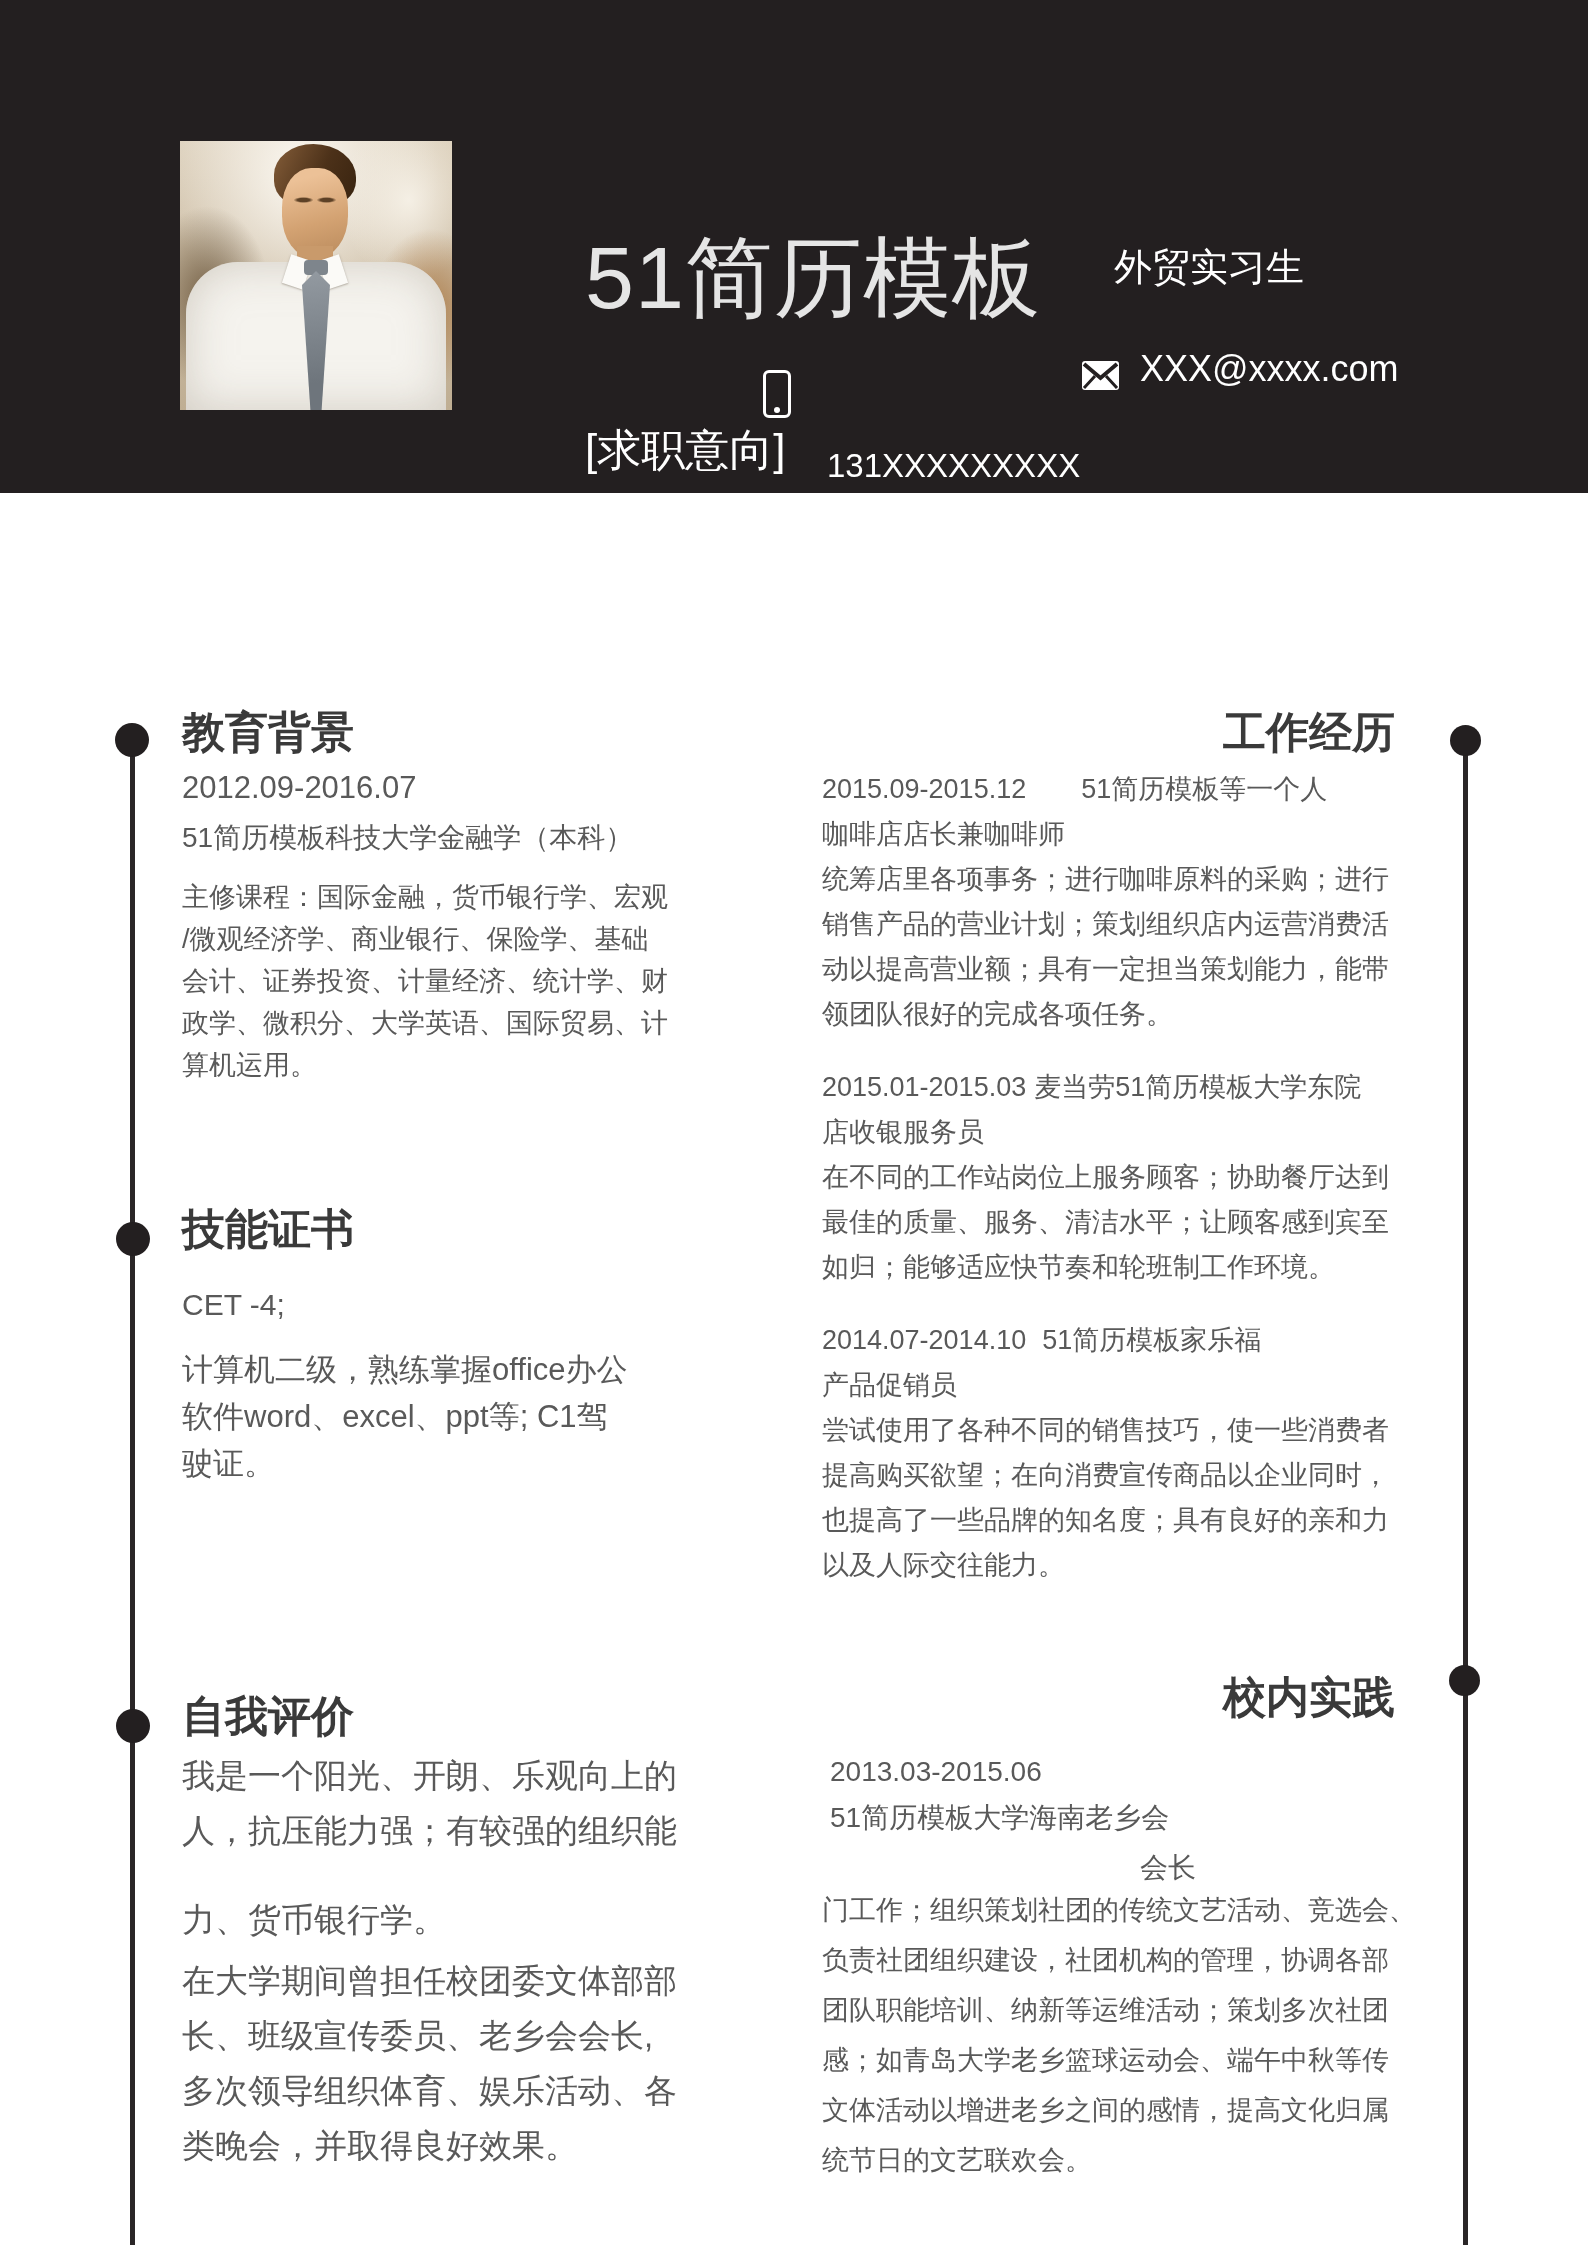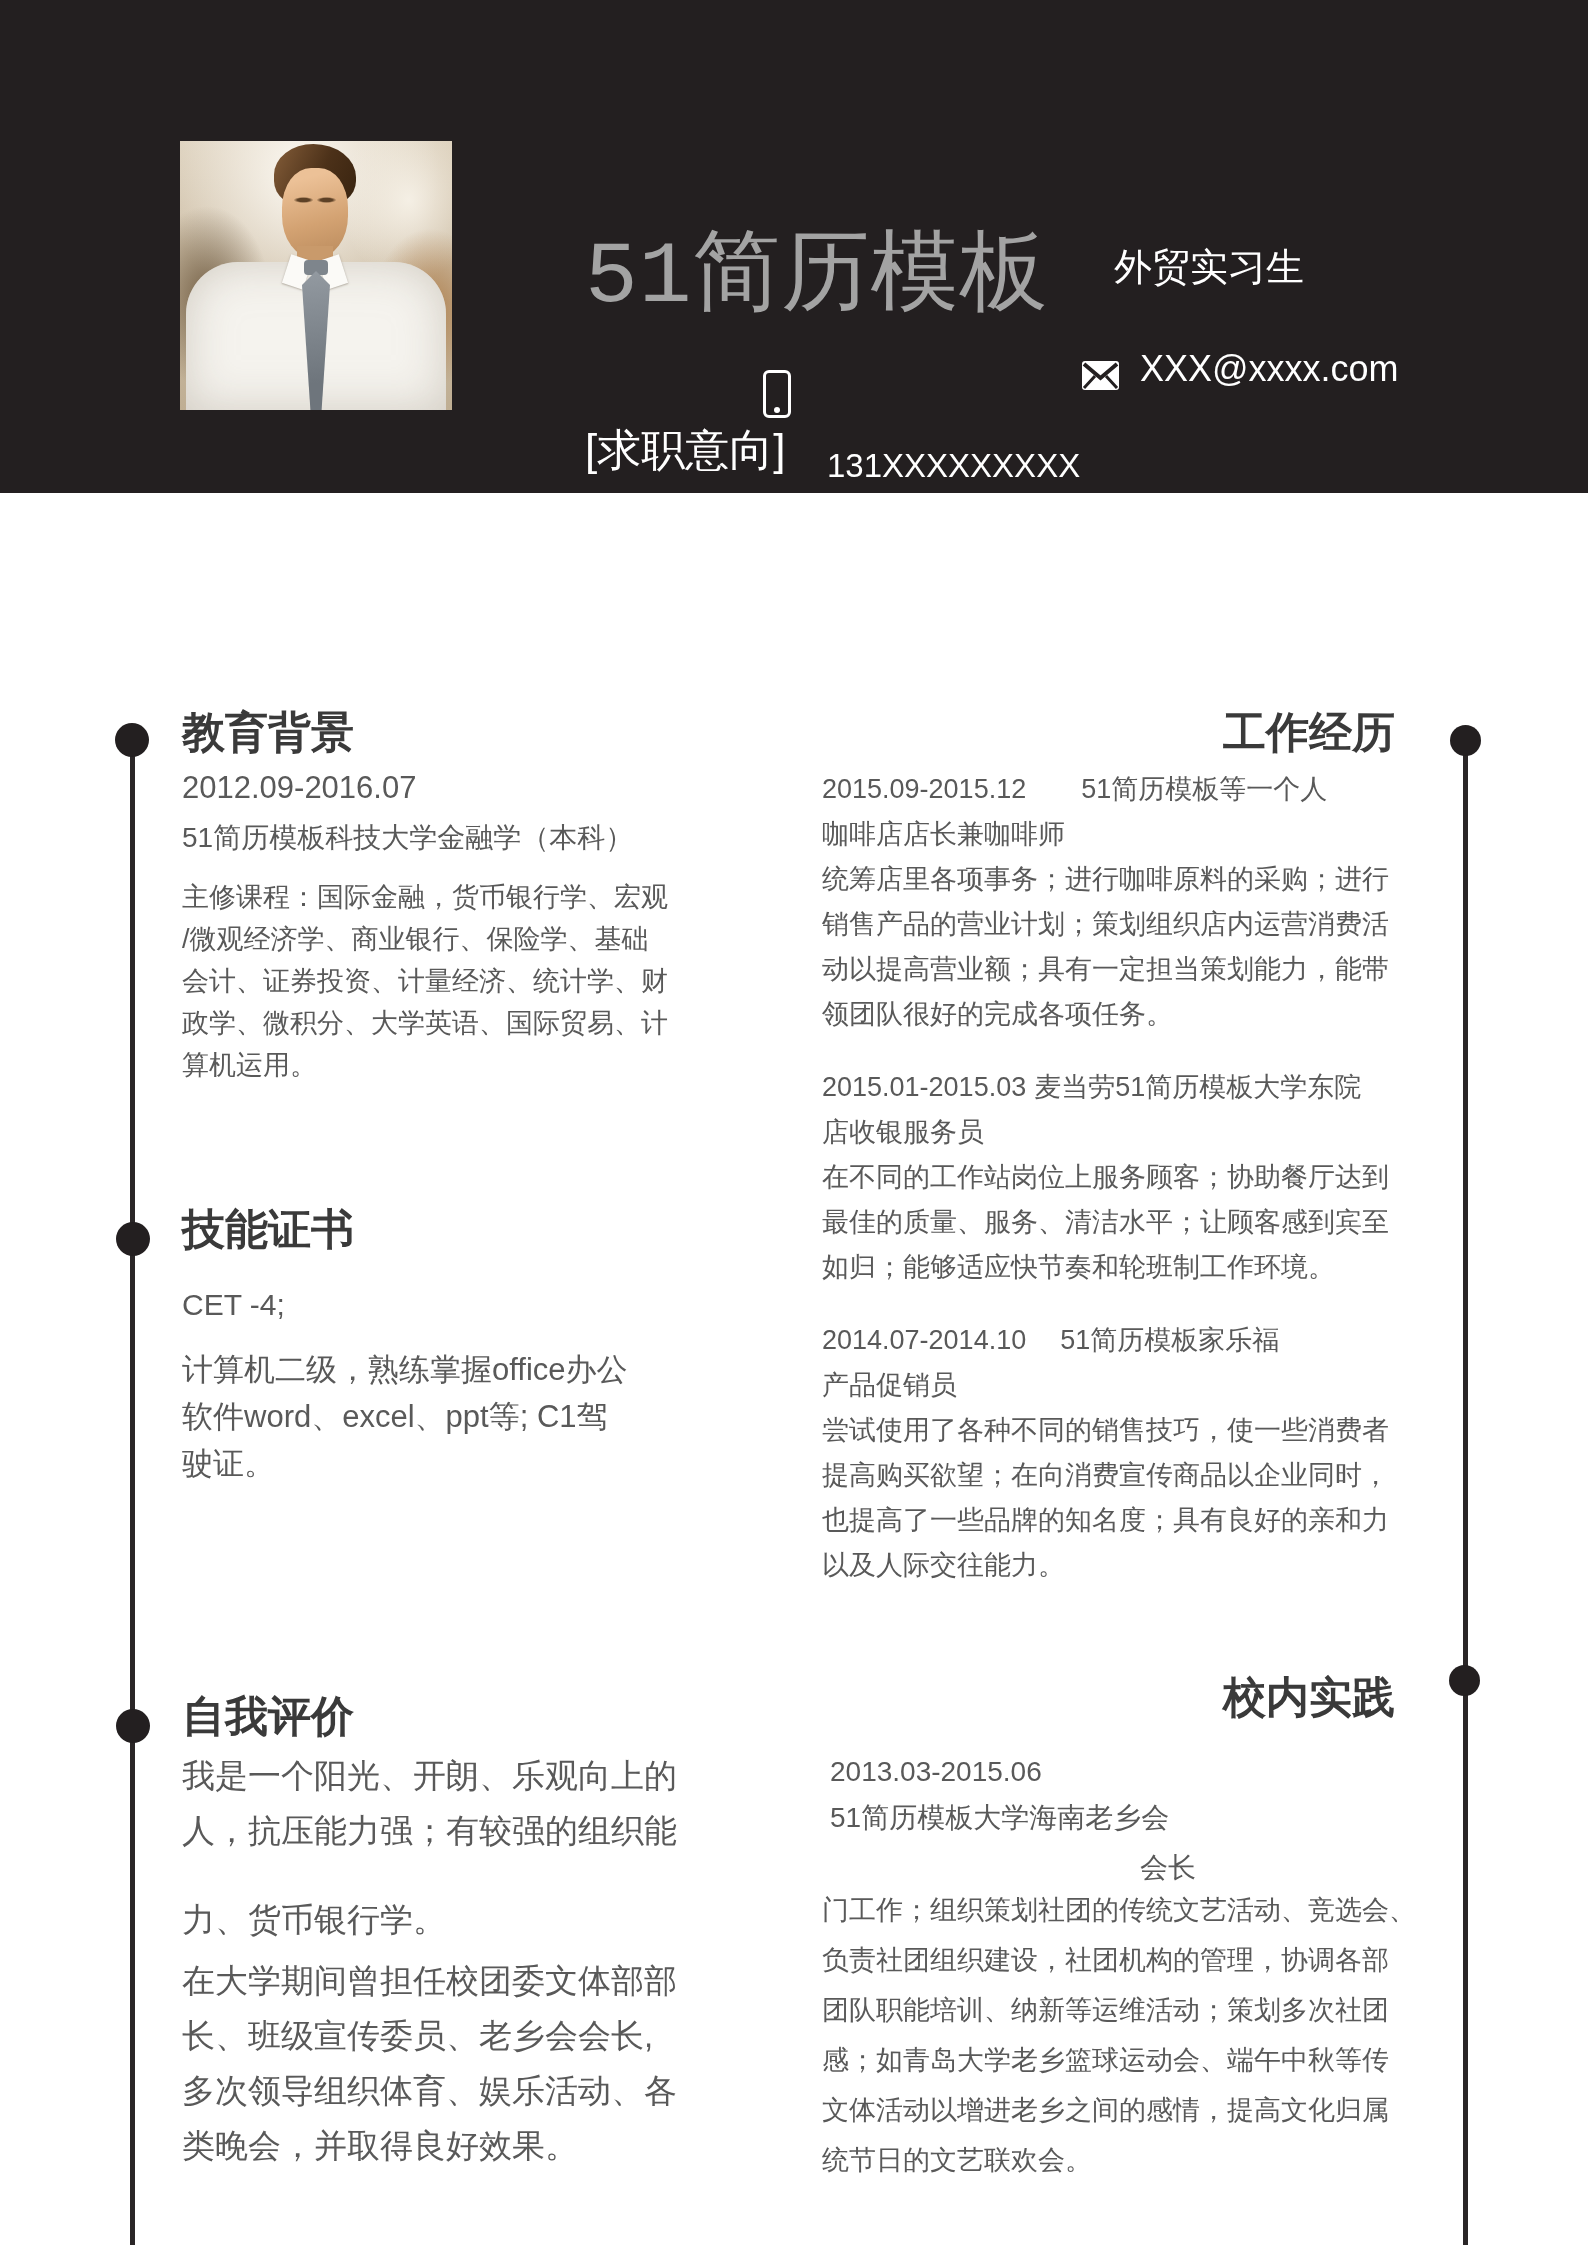--- a/index.html
+++ b/index.html
@@ -1,21 +1,21 @@
 <!DOCTYPE html>
 <html><head>
 <meta charset="utf-8">
 <style>
   html,body{margin:0;padding:0;background:#888;}
   .page{position:relative;width:1588px;height:2245px;background:#ffffff;overflow:hidden;
         font-family:"Liberation Sans",sans-serif;margin:0 auto;}
 
   
   .hd{position:absolute;left:0;top:0;width:1588px;height:493px;background:#231F20;}
-  .hd-title{position:absolute;left:585px;top:228px;font-size:88px;line-height:100px;color:#a3a3a3;letter-spacing:1px;white-space:nowrap;font-family:Liberation Mono, monospace;}
+  .hd-title{position:absolute;left:585px;top:228px;font-size:88px;line-height:100px;color:#e5e5e5;letter-spacing:1px;white-space:nowrap;}
   .hd-intent-label{position:absolute;left:585px;top:420px;font-size:44px;line-height:60px;color:#fff;white-space:nowrap;}
   .hd-intent-value{position:absolute;left:1114px;top:243px;font-size:38px;line-height:48px;color:#fff;white-space:nowrap;}
   .hd-email{position:absolute;left:1140px;top:348px;font-size:36px;line-height:42px;color:#fff;white-space:nowrap;}
   .hd-phone-num{position:absolute;left:827px;top:446px;font-size:33px;line-height:40px;color:#fff;white-space:nowrap;}
   .phone-ic{position:absolute;left:763px;top:370px;width:22px;height:42px;border:3px solid #fff;border-radius:6px;}
   .phone-ic:after{content:"";position:absolute;left:50%;bottom:2px;width:6px;height:6px;margin-left:-3px;border-radius:50%;background:#fff;}
   .mail-ic{position:absolute;left:1082px;top:361px;width:37px;height:29px;}
 
   
   .photo{position:absolute;left:180px;top:141px;width:272px;height:269px;overflow:hidden;
@@ -61,21 +61,21 @@
   .edu-par{position:absolute;left:182px;top:876px;font-size:27px;line-height:42px;}
   .skill-cet{position:absolute;left:182px;top:1286px;font-size:30px;line-height:38px;}
   .skill-par{position:absolute;left:182px;top:1346px;font-size:31px;line-height:47px;}
   .self-par{position:absolute;left:182px;top:1748px;font-size:33px;line-height:55px;}
   .self-par .ln:nth-child(3){margin-top:34px;}
   .self-par .ln:nth-child(4){margin-top:6px;}
 
   .job{position:absolute;left:822px;font-size:27px;line-height:45px;}
   .job .org-gap-wide{margin-left:55px;}
   .job .org-gap-sm{margin-left:8px;}
-  .job .org-gap-md{margin-left:34px;}
+  .job .org-gap-md{margin-left:16px;}
   .camp{position:absolute;left:822px;font-size:27px;line-height:50px;}
   .camp-date{position:absolute;left:830px;top:1752px;font-size:28px;line-height:40px;}
   .camp-org{position:absolute;left:830px;top:1798px;font-size:28px;line-height:40px;white-space:nowrap;}
   .camp-role{position:absolute;left:1140px;top:1848px;font-size:28px;line-height:40px;}
 </style>
 </head>
 <body>
 
 <div class="page">
 

